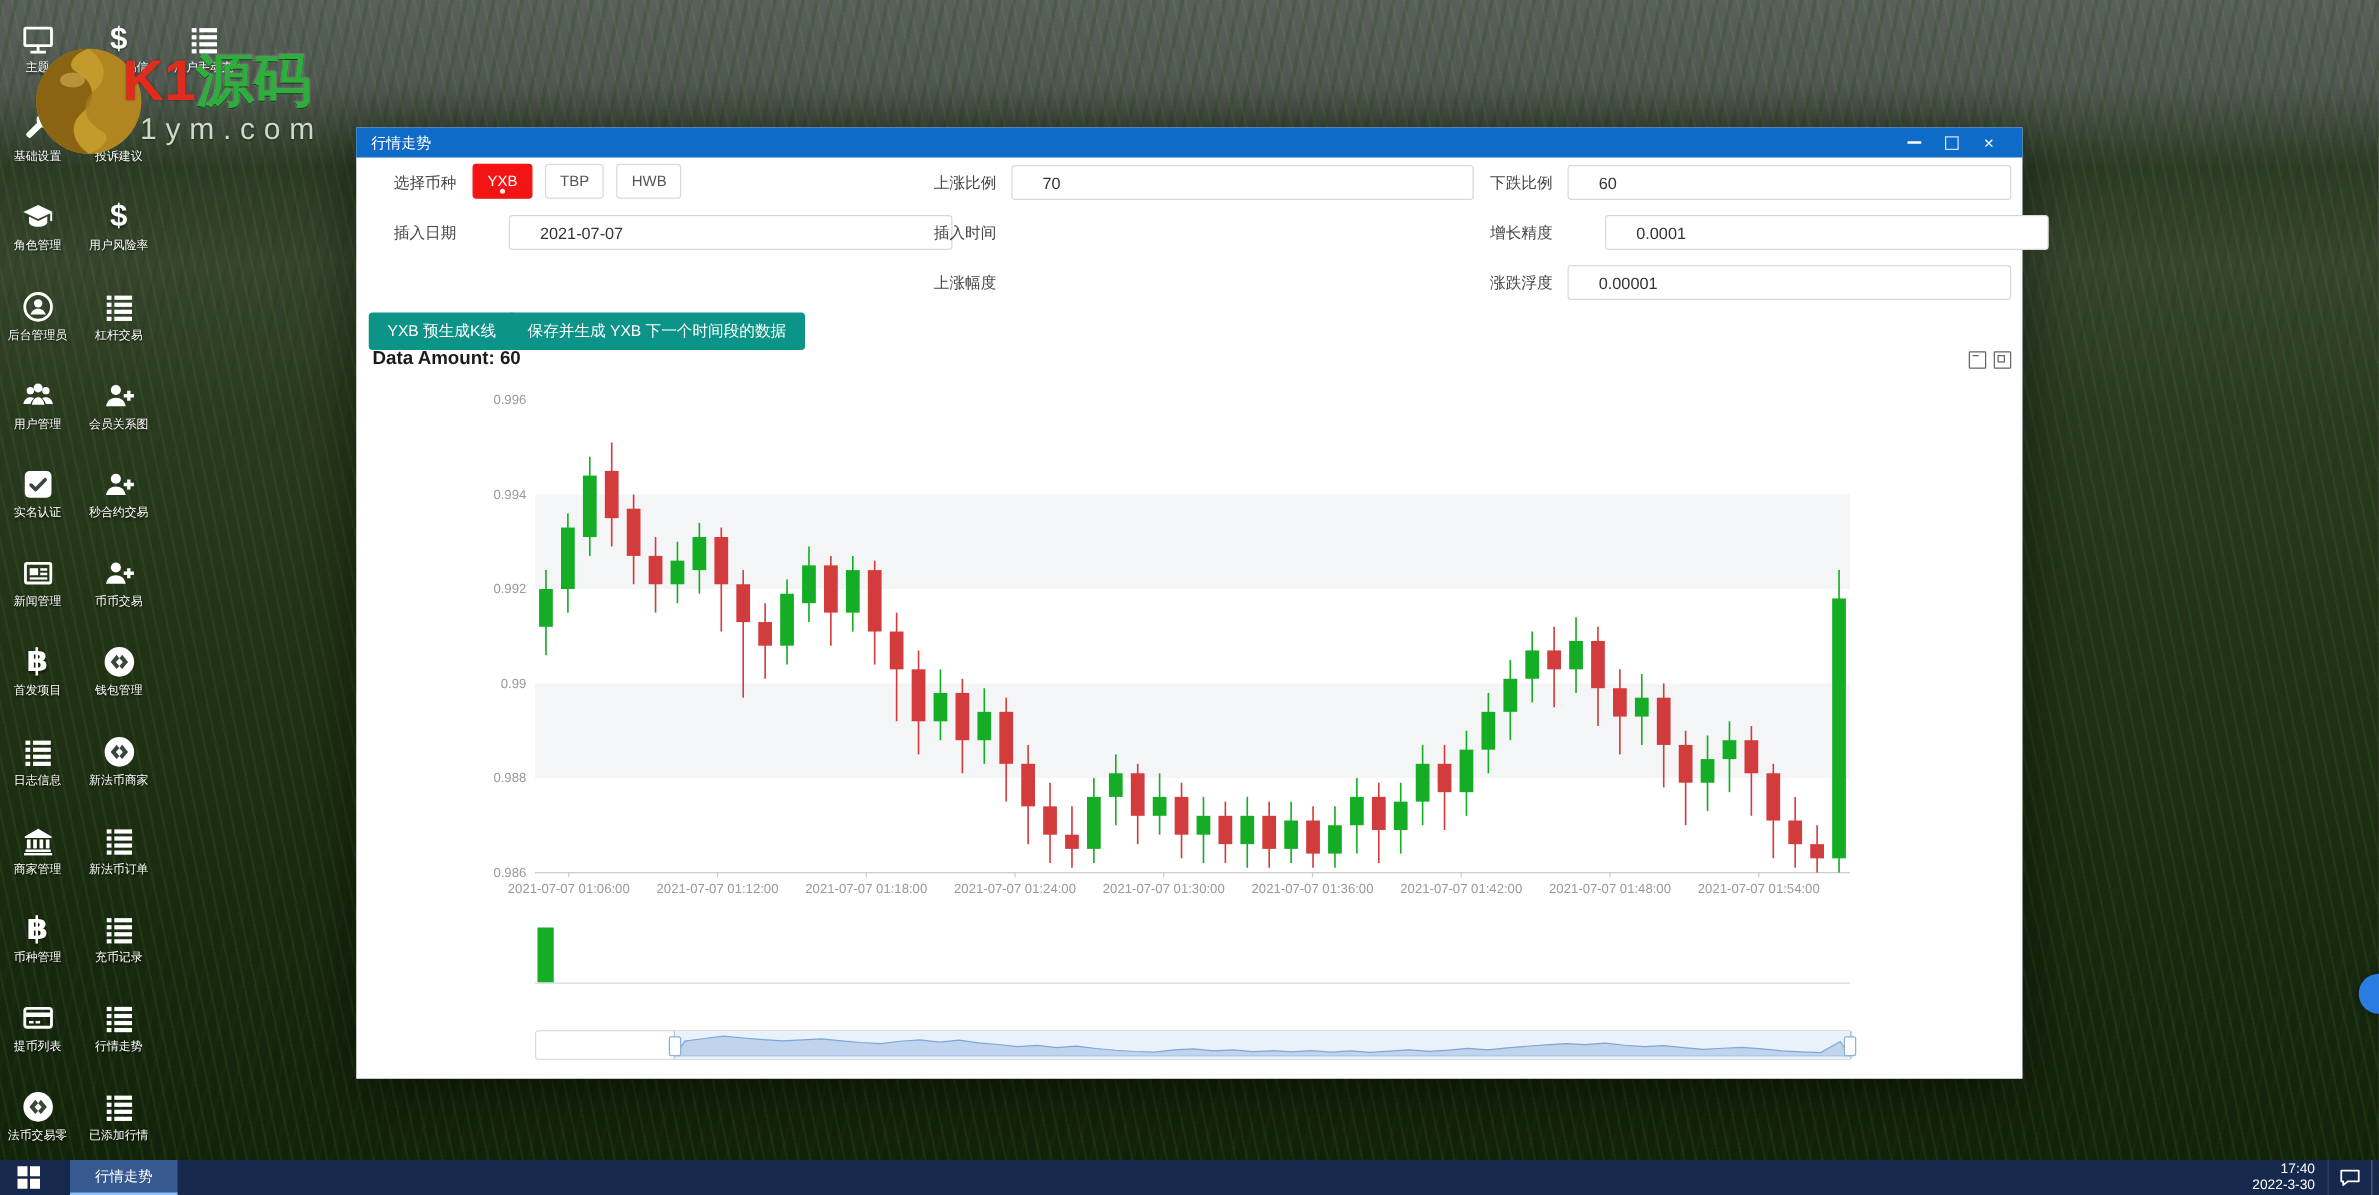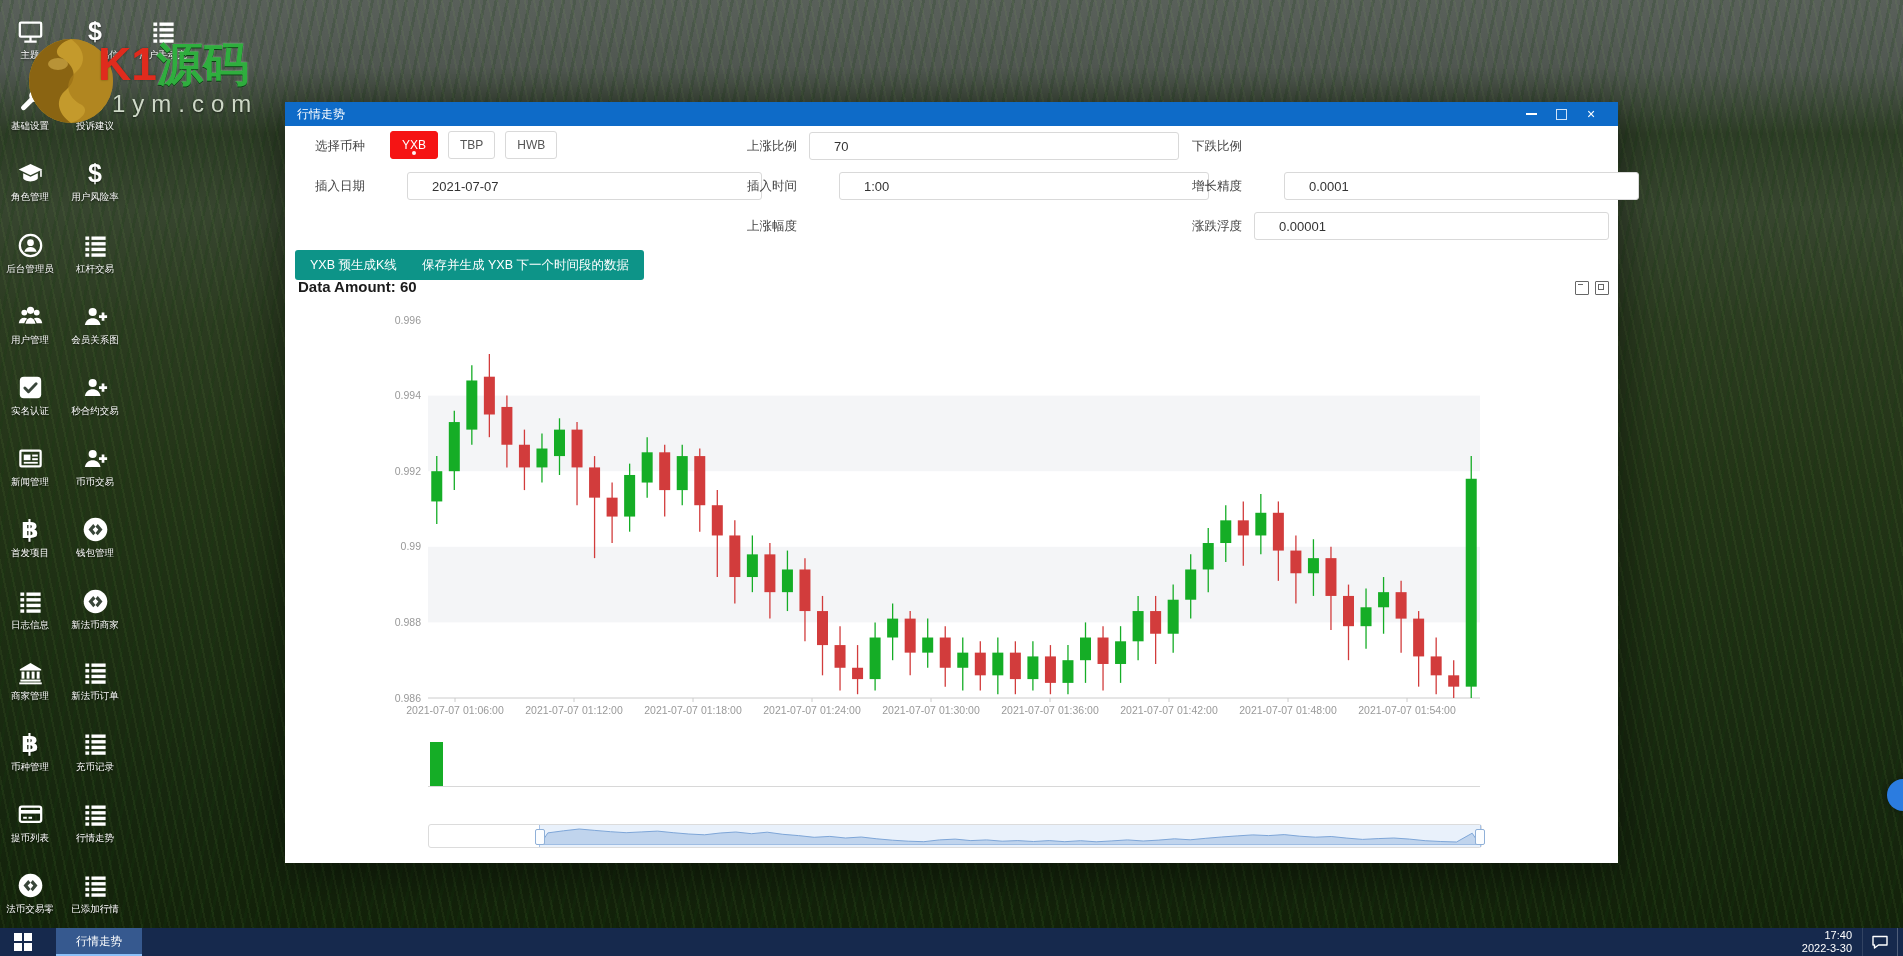--- a/index.html
+++ b/index.html
@@ -47,21 +47,21 @@
   .finput{height:28px;border:1px solid #d9d9d9;border-radius:3px;padding:0 24px;font-size:13px;
     color:#333;background:#fff;box-sizing:border-box;font-family:inherit;}
   .r1{top:29px;} .r2{top:69px;gap:30px;} .r3{top:109px;}
   .c1l{left:20px;} .c2l{left:462px;} .c3l{left:902px;}
   .w-c1{width:355px;} .w-c2{width:370px;} .w-c3{width:355px;}
   .lab-c1{width:60px;} .lab-c2{width:50px;} .lab-c3{width:55px;}
   .coin-group{position:absolute;left:93px;top:29px;display:flex;gap:10px;}
   .coin-btn{height:28px;min-width:40px;padding:0 11px;border:1px solid #d9d9d9;border-radius:3px;
     background:#fff;color:#555;font-size:12px;display:flex;align-items:center;justify-content:center;
     cursor:pointer;position:relative;font-family:inherit;}
-  .coin-btn.selected{background:#f51414;border-color:#f51414;color:#fff;margin-left:12px;}
+  .coin-btn.selected{background:#f51414;border-color:#f51414;color:#fff;}
   .coin-btn.selected::after{content:"";position:absolute;left:50%;bottom:3px;width:4px;height:4px;
     border-radius:50%;background:rgba(255,255,255,.95);transform:translateX(-50%);}
   .action-btn{position:absolute;top:148px;height:30px;background:#0d9488;color:#fff;border:none;
     border-radius:3px;font-size:12.5px;padding:0 15px;cursor:pointer;font-family:inherit;}
   .btn-gen{left:10px;} .btn-save{left:122px;}
   .data-amount{position:absolute;left:13px;top:176px;font-size:15px;font-weight:bold;color:#1b1b1b;}
   
   .toolbox{position:absolute;top:179px;left:1290px;display:flex;gap:6px;}
   .tool-ic{width:12px;height:12px;border:1.4px solid #666;border-radius:1px;position:relative;cursor:pointer;}
   .tool-ic.t2::after{content:"";position:absolute;left:2px;top:2px;width:4px;height:4px;border:1.2px solid #666;}
@@ -428,29 +428,29 @@
         <button class="coin-btn">TBP</button>
         <button class="coin-btn">HWB</button>
       </div>
 
     <div class="cell r1 c2l">
       <span class="flabel lab-c2">上涨比例</span>
       <input class="finput w-c2" value="70" style="">
     </div>
     <div class="cell r1 c3l">
       <span class="flabel lab-c3">下跌比例</span>
+      <input class="finput w-c3" value="60" style="">
     </div>
 
     <div class="cell r2 c1l">
       <span class="flabel lab-c1">插入日期</span>
       <input class="finput w-c1" value="2021-07-07" style="">
     </div>
     <div class="cell r2 c2l">
       <span class="flabel lab-c2">插入时间</span>
-      <input class="finput w-c2" value="1:00" style="">
     </div>
     <div class="cell r2 c3l">
       <span class="flabel lab-c3">增长精度</span>
       <input class="finput w-c3" value="0.0001" style="">
     </div>
 
     <div class="cell r3 c2l">
       <span class="flabel lab-c2">上涨幅度</span>
     </div>
     <div class="cell r3 c3l">

